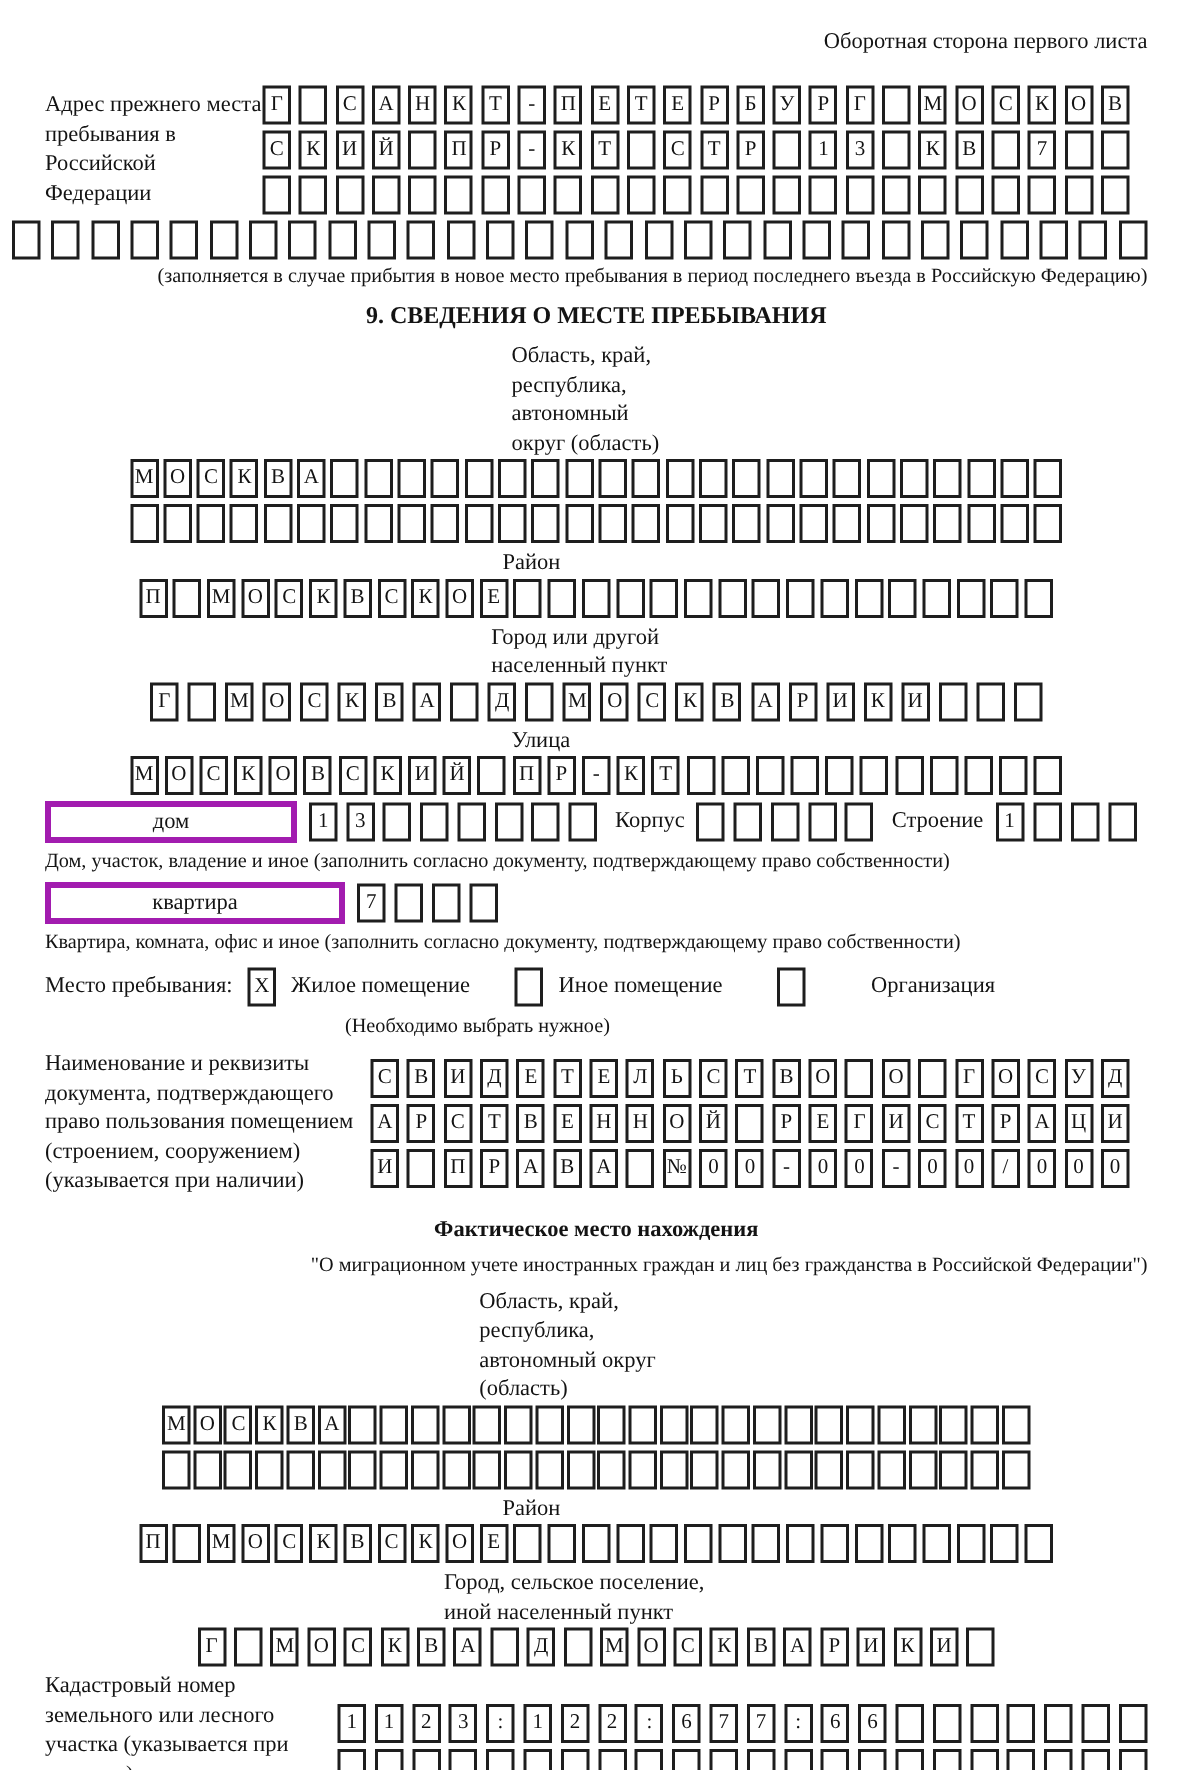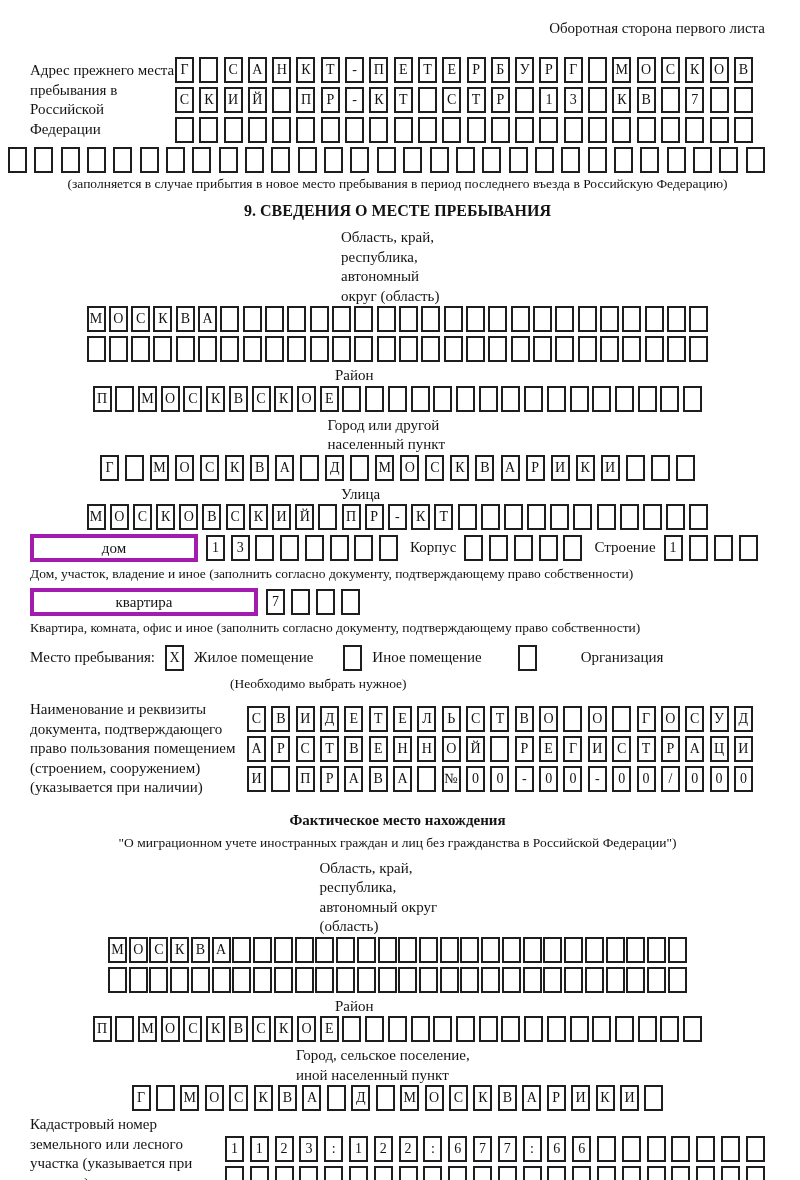--- a/index.html
+++ b/index.html
@@ -34,21 +34,21 @@
   .lbl-113 { width: 113px; } .lbl-125 { width: 125px; } .lbl-140 { width: 140px; }
   .lbl-145 { width: 145px; } .lbl-156 { width: 156px; } .lbl-195 { width: 195px; }
   .lbl-203 { width: 203px; } .lbl-217 { width: 217px; }
 
   .r-578 { width: 578px; } .r-622 { width: 622px; } .r-610 { width: 610px; }
   .r-595 { width: 595px; } .r-506 { width: 506px; } .r-579 { width: 579px; }
   .r-532 { width: 532px; } .r-540 { width: 540px; }
 
   .addr-full { margin-left: -22px; width: 757px; margin-top: 4px; }
 
-  .note { text-align: center; font-size: 13.5px; margin-top: 3px; }
+  .note { text-align: right; font-size: 13.5px; margin-top: 3px; }
   .sec-title { text-align: center; font-weight: bold; font-size: 16px; margin: 10px 0 8px 0; }
   .sub-title { text-align: center; font-weight: bold; font-size: 15px; margin: 14px 0 6px 0; }
 
   .mb4 { margin-bottom: 4px; flex-direction: column; }
 
   .inline-row { display: flex; align-items: center; margin-bottom: 4px; }
   .gap8 { width: 8px; flex-shrink: 0; } .gap12 { width: 12px; flex-shrink: 0; }
 
   .chk {
     width: 23px; height: 28px; border: 2px solid #1e1e1e;
@@ -378,21 +378,21 @@
     <div class="box-row" style="width:94px">
         <span class="box">1</span>
         <span class="box"></span>
         <span class="box"></span>
         <span class="box"></span>
       </div>
   </div>
   <div style="font-size:13.5px; margin-bottom:6px;">Дом, участок, владение и иное (заполнить согласно документу, подтверждающему право собственности)</div>
 
   <div class="inline-row">
-    <div class="rect-label" style="width:228px">квартира</div>
+    <div class="rect-label" style="width:200px">квартира</div>
     <div class="gap8"></div>
     <div class="box-row" style="width:94px">
         <span class="box">7</span>
         <span class="box"></span>
         <span class="box"></span>
         <span class="box"></span>
       </div>
   </div>
   <div style="font-size:13.5px; margin-bottom:8px;">Квартира, комната, офис и иное (заполнить согласно документу, подтверждающему право собственности)</div>
 

